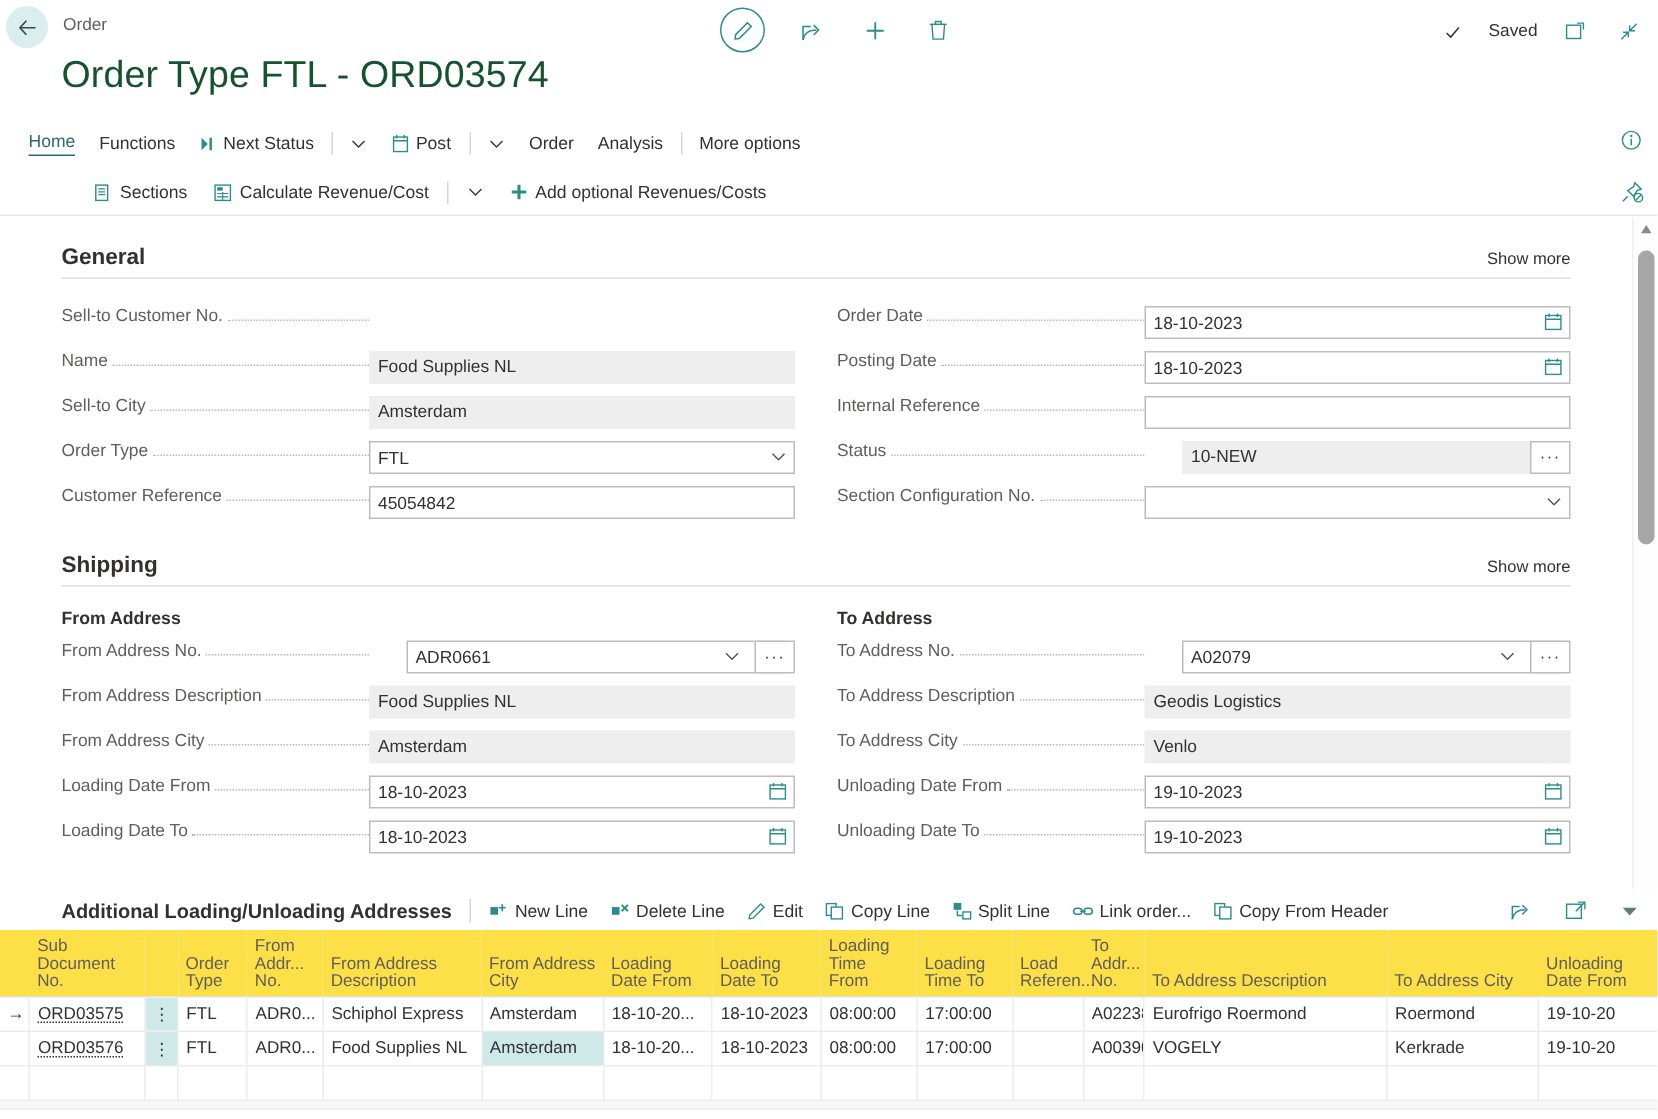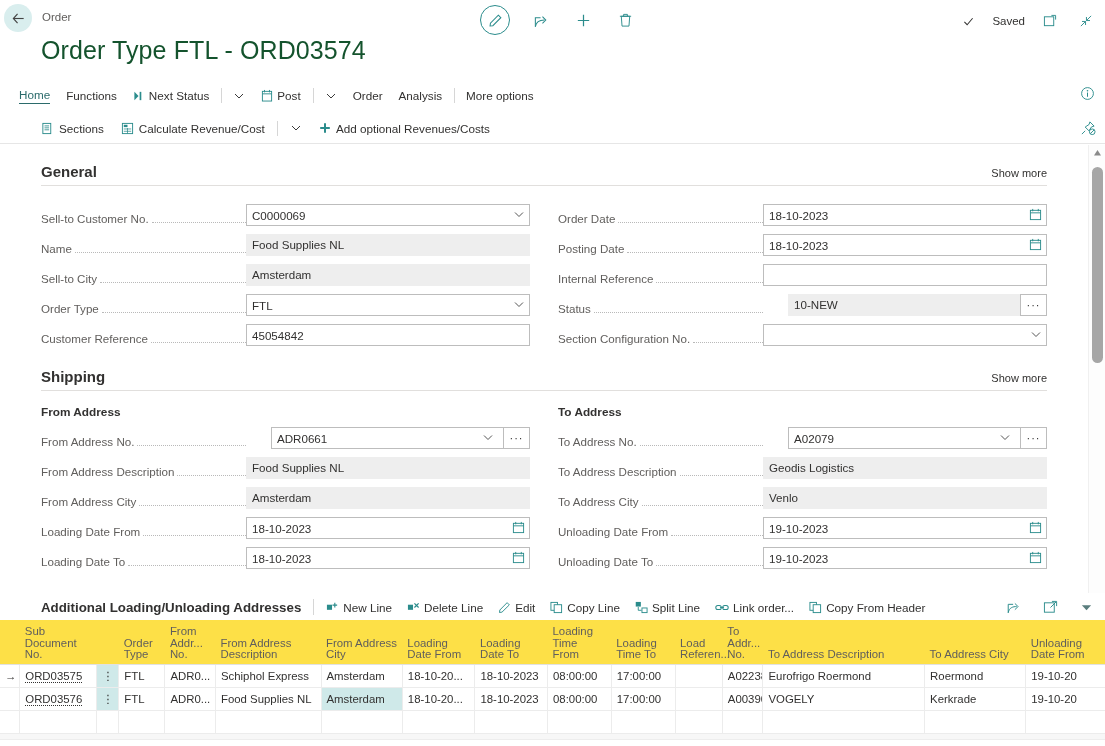--- a/index.html
+++ b/index.html
@@ -42,21 +42,21 @@
     position:absolute; left:0; top:82px; width:1105px; height:27px;
     display:flex; align-items:center; padding-left:19px; font-size:11.7px;
   }
   .ribbon .item { display:flex; align-items:center; gap:4px; margin-right:16px; color:#323130; cursor:pointer; white-space:nowrap;}
   .ribbon .item.active { color:#2b6b6b; border-bottom:1.5px solid #2b6b6b; padding-bottom:2px; }
   .ribbon .sep { width:1px; height:15px; background:#d6d6d6; margin:0 11px 0 -4px; }
   .ribbon-info { position:absolute; right:10px; top:86px; cursor:pointer; }
 
   .ribbon2 {
     position:absolute; left:0; top:113px; width:1105px; height:31px;
-    display:flex; align-items:center; padding-left:41px; font-size:11.7px;
+    display:flex; align-items:center; padding-left:62px; font-size:11.7px;
     border-bottom:1px solid #e6e6e6;
   }
   .ribbon2 .item { display:flex; align-items:center; gap:5px; margin-right:17px; color:#323130; cursor:pointer; white-space:nowrap;}
   .ribbon2 .sep { width:1px; height:15px; background:#d6d6d6; margin:0 12px 0 -5px; }
   .pin-icon { position:absolute; right:9px; top:120px; cursor:pointer; }
 
   
   .body-scroll { position:absolute; left:0; top:145px; width:1088px; height:448px; overflow:hidden; }
   .vscroll { position:absolute; right:0; top:145px; width:17px; height:448px; background:#fdfdfd; border-left:1px solid #f0f0f0;}
   .vscroll .arrow { position:absolute; top:4px; left:4px; }
@@ -66,21 +66,21 @@
     position:relative; margin:0 41px; padding-bottom:5px;
     border-bottom:1px solid #e1dfdd; display:flex; align-items:flex-end; justify-content:space-between;
   }
   .section-title { font-size:15px; font-weight:600; color:#323130; }
   .show-more { font-size:11px; color:#323130; cursor:pointer; padding-bottom:1px;}
 
   .grid2 { display:flex; margin:0 41px; }
   .col { width:503px; }
   .col.right { margin-left:28px; }
 
-  .field { display:flex; align-items:flex-end; height:22px; margin-top:8px; }
+  .field { display:flex; align-items:flex-start; height:22px; margin-top:8px; }
   .fl {
     flex:0 0 205px; font-size:11.6px; color:#605e5c; position:relative;
     white-space:nowrap; overflow:hidden; display:flex; align-items:baseline;
   }
   .fl .lbltext { background:#fff; padding-right:3px; }
   .fl .dots {
     flex:1; border-bottom:1px dotted #b9b9b9; margin-bottom:3px; min-width:8px;
   }
   .fv { flex:1; height:22px; position:relative; }
   .fv input, .fv .ro {
@@ -291,26 +291,20 @@
       <div class="show-more">Show more</div>
     </div>
     <div class="grid2" style="margin-top:10px;">
       <div class="col">
 
         <div class="field">
           <div class="fl">
               <span class="lbltext">Sell-to Customer No.</span>
               <span class="dots"></span>
             </div>
-          <div class="fv">
-            <input value="C0000069" style="">
-            <svg class="chev" width="12" height="12" viewBox="0 0 12 12">
-                <path d="M2 4.5 L6 8.5 L10 4.5" fill="none" stroke="#555" stroke-width="1"></path>
-              </svg>
-          </div>
         </div>
 
         <div class="field">
           <div class="fl">
               <span class="lbltext">Name</span>
               <span class="dots"></span>
             </div>
           <div class="fv">
             <div class="ro">Food Supplies NL</div>
           </div>

